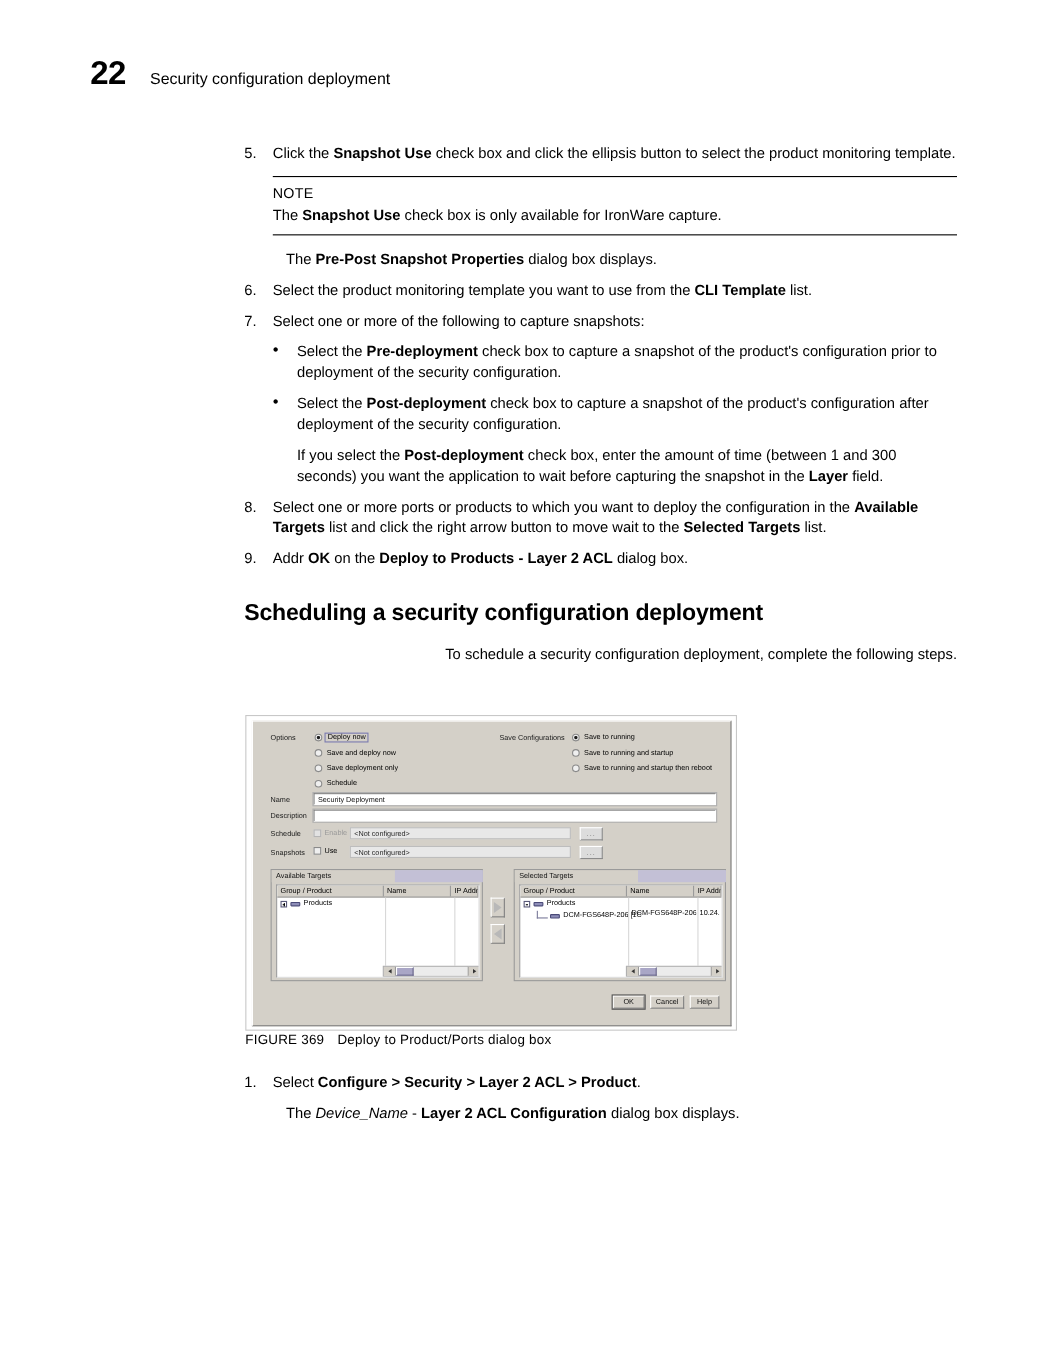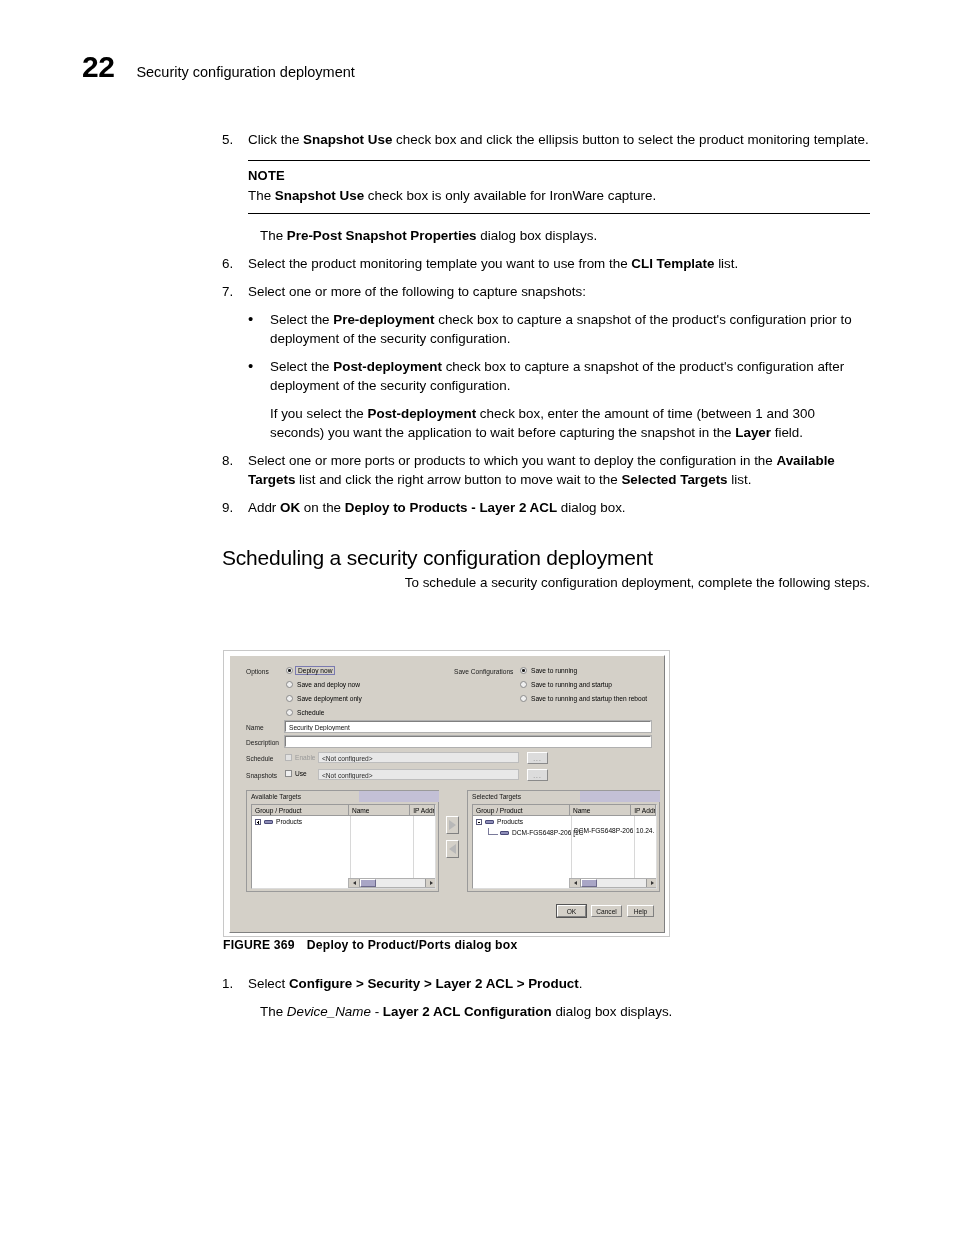--- a/index.html
+++ b/index.html
@@ -85,32 +85,33 @@
 
   
   .note-block {
     margin: 11px 0 12px 26px;
     border-top: 1.6px solid #000;
     border-bottom: 1.6px solid #000;
     padding: 6px 0 7px 0;
     width: 622px;
   }
   .note-title {
-    font-weight: bold;
+    font-weight: normal;
     font-size: 13px;
     letter-spacing: 0.2px;
     margin-bottom: 1px;
   }
   .note-text { font-size: 13.4px; }
 
   
   .section-heading {
     margin-top: 26px;
+    margin-bottom: 12px;
     font-size: 21px;
-    font-weight: normal;
+    font-weight: bold;
     letter-spacing: -0.2px;
   }
   .section-intro { margin-bottom: 30px; text-align: right; }
 
   
   .figure-wrap {
     position: absolute;
     left: 223px;
     top: 650px;
     width: 447px;
@@ -437,21 +438,21 @@
     color: #111;
   }
   .dbtn.default { outline: 1px solid #555; outline-offset: 0px; }
 
   
   .fig-caption {
     position: absolute;
     left: 223px;
     top: 938px;
     font-size: 12.2px;
-    font-weight: bold;
+    font-weight: normal;
     letter-spacing: 0.2px;
   }
   .fig-caption .fignum { margin-right: 12px; }
 
   
   .trailing {
     position: absolute;
     left: 222px;
     top: 974px;
     width: 648px;

